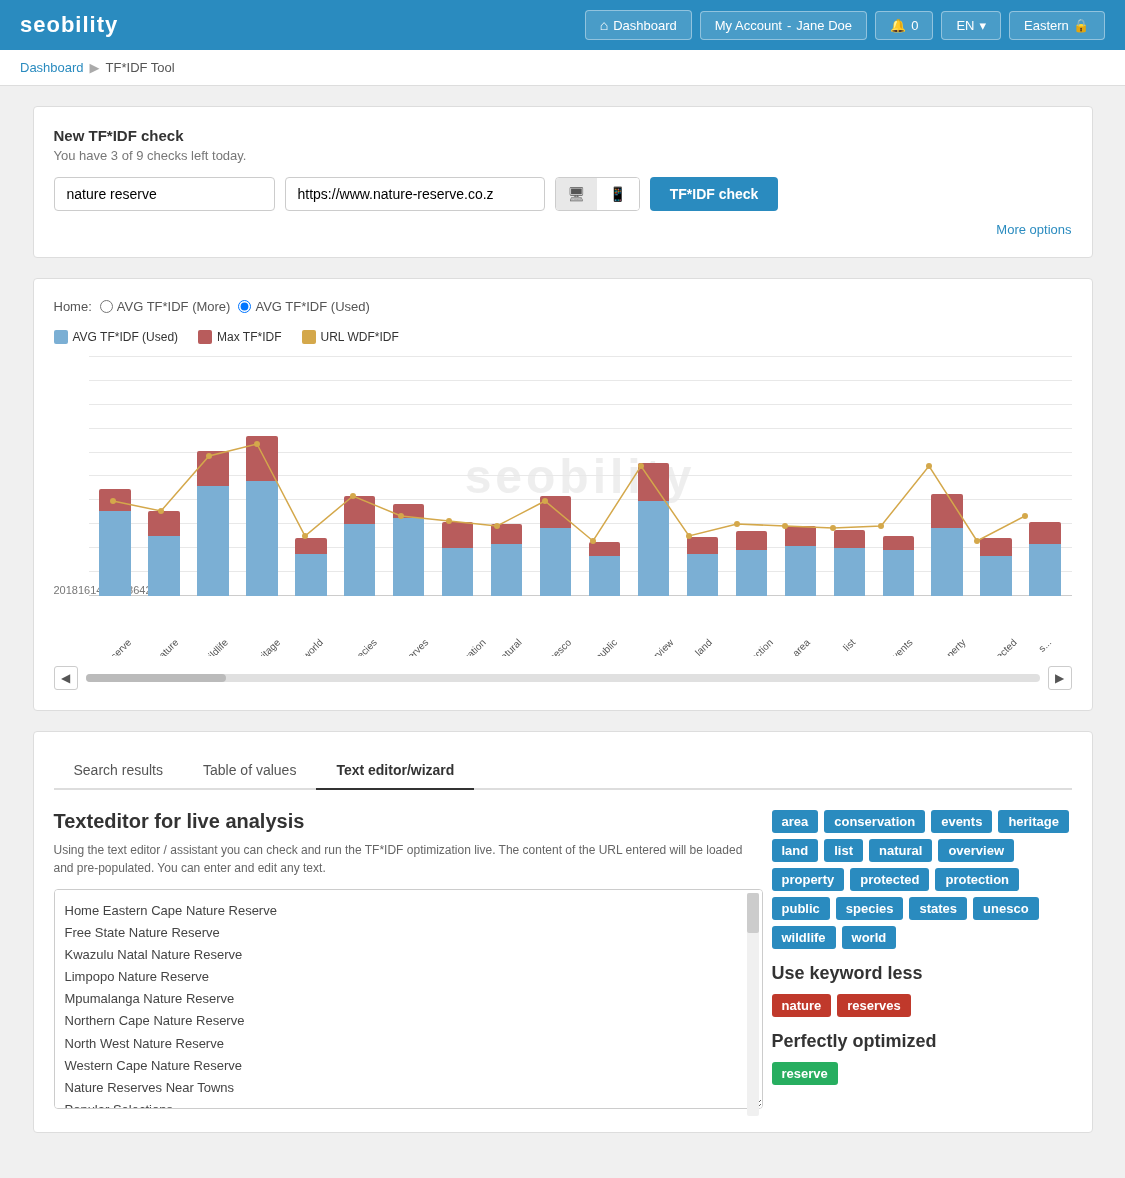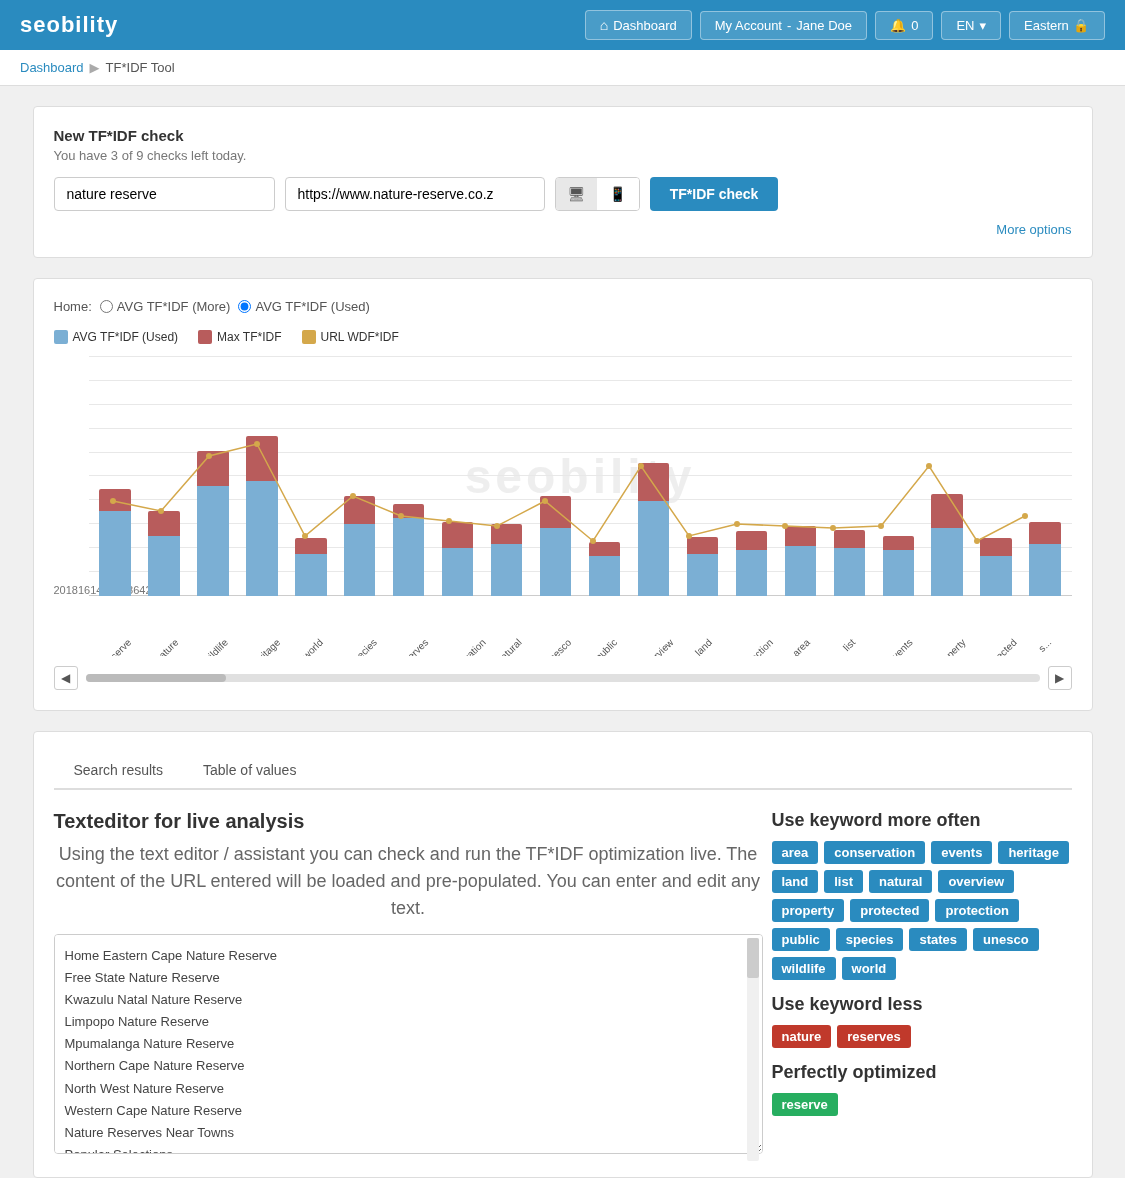--- a/index.html
+++ b/index.html
@@ -190,21 +190,21 @@
 
     
     .editor-section {
       display: flex;
       gap: 9px;
     }
     .editor-left { flex: 1; }
     .editor-right { width: 300px; }
 
     .editor-title { font-size: 20px; font-weight: bold; margin-bottom: 8px; }
-    .editor-desc { font-size: 18px; color: #666; margin-bottom: 12px; line-height: 1.5; text-align: center; }
+    .editor-desc { font-size: 12px; color: #666; margin-bottom: 12px; line-height: 1.5; }
 
     .editor-textarea {
       width: 100%;
       height: 220px;
       border: 1px solid #ccc;
       border-radius: 4px;
       font-size: 13px;
       padding: 10px;
       resize: vertical;
       line-height: 1.7;
@@ -558,20 +558,21 @@
       </div>
       <button class="scroll-arrow">▶</button>
     </div>
   </div>
 
   <div class="card">
 
     <div class="tabs">
       <div class="tab">Search results</div>
       <div class="tab">Table of values</div>
+      <div class="tab active">Text editor/wizard</div>
     </div>
 
     <div class="editor-section">
       <div class="editor-left">
         <div class="editor-title">Texteditor for live analysis</div>
         <div class="editor-desc">Using the text editor / assistant you can check and run the TF*IDF optimization live. The content of the URL entered will be loaded and pre-populated. You can enter and edit any text.</div>
         <div style="position:relative;">
           <textarea class="editor-textarea" style="">Home Eastern Cape Nature Reserve
 Free State Nature Reserve
 Kwazulu Natal Nature Reserve
@@ -586,21 +587,20 @@
 Camping Guide
 Travel Tips &amp; Advice</textarea>
           <div style="position:absolute;top:4px;right:4px;width:12px;height:100%;display:flex;flex-direction:column;background:#f0f0f0;border-radius:2px;">
             <div style="background:#ccc;height:40px;border-radius:2px;"></div>
           </div>
         </div>
       </div>
 
       <div class="editor-right">
 
-        <div class="kw-section-title">Use keyword more often</div>
         <div class="kw-tags">
           <span class="kw-tag kw-tag-blue">area</span>
           <span class="kw-tag kw-tag-blue">conservation</span>
           <span class="kw-tag kw-tag-blue">events</span>
           <span class="kw-tag kw-tag-blue">heritage</span>
           <span class="kw-tag kw-tag-blue">land</span>
           <span class="kw-tag kw-tag-blue">list</span>
           <span class="kw-tag kw-tag-blue">natural</span>
           <span class="kw-tag kw-tag-blue">overview</span>
           <span class="kw-tag kw-tag-blue">property</span>

